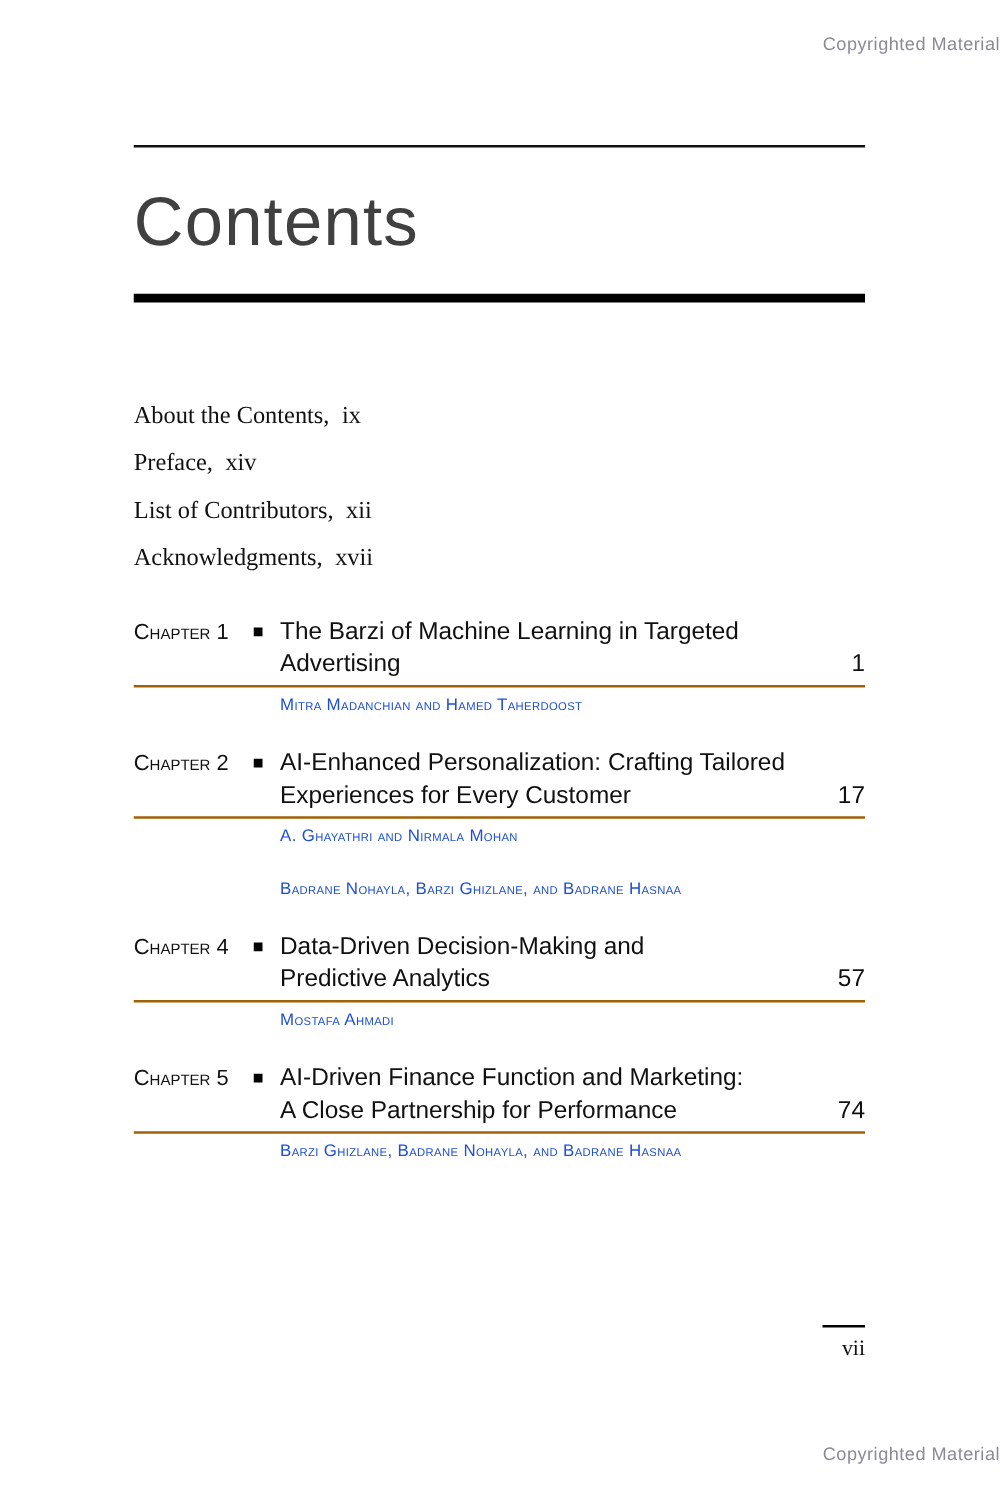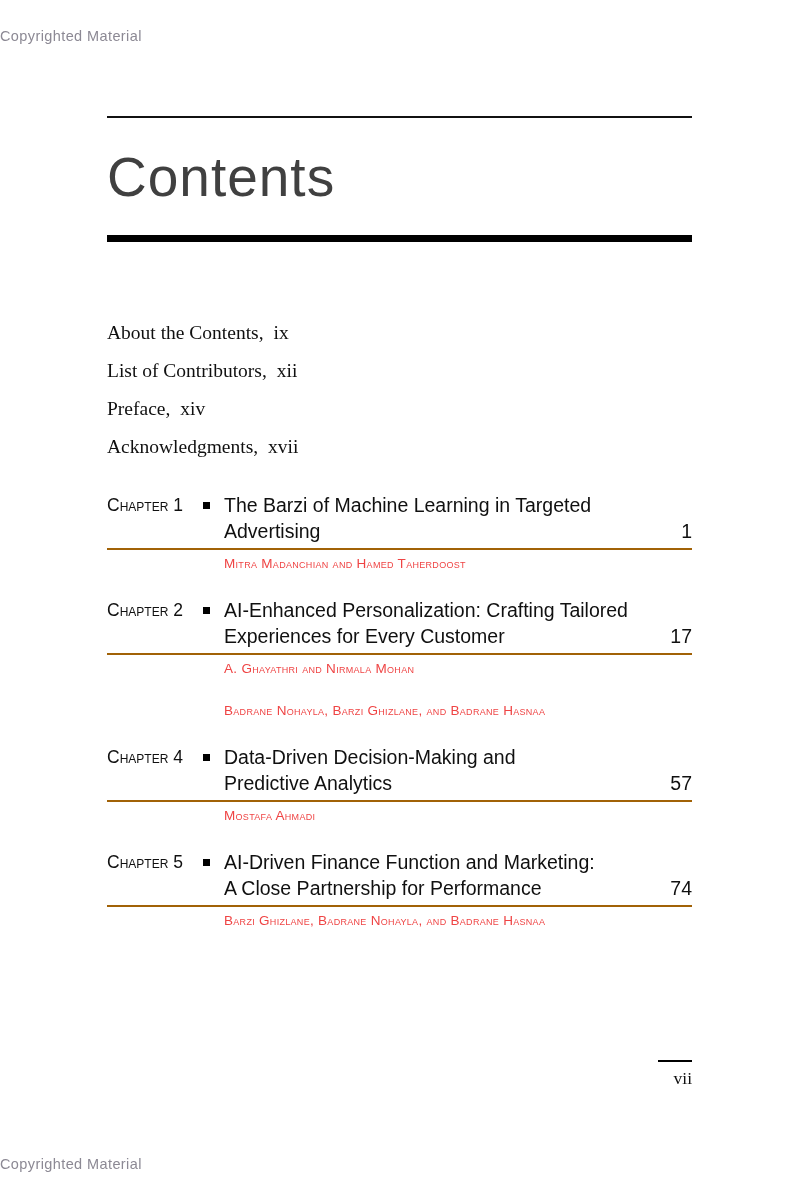--- a/index.html
+++ b/index.html
@@ -8,21 +8,21 @@
     width: 800px;
     height: 1200px;
     background: #ffffff;
     font-family: "Liberation Serif", serif;
     color: #111111;
     overflow: hidden;
   }
   .copyright {
     position: absolute;
     width: 100%;
-    text-align: left;
+    text-align: right;
     color: #8c8994;
     font-family: "Liberation Sans", sans-serif;
     font-size: 14.5px;
     letter-spacing: 0.4px;
   }
   .copyright.top { top: 28px; }
   .copyright.bottom { top: 1156px; }
 
   .content {
     position: absolute;
@@ -103,21 +103,21 @@
     font-size: 19.5px;
     line-height: 25.5px;
     color: #101010;
   }
   .ch-authors {
     margin: 6px 0 0 117px;
     font-family: "Liberation Sans", sans-serif;
     font-variant: small-caps;
     font-size: 13.5px;
     letter-spacing: 0.3px;
-    color: #ef4444;
+    color: #1d4ed8;
   }
 
   .folio-rule {
     position: absolute;
     right: 108px;
     top: 1060px;
     width: 34px;
     height: 2px;
     background: #000000;
   }
@@ -144,24 +144,24 @@
 
     <h1 class="contents-title">Contents</h1>
 
     <div class="rule-thick"></div>
 
     <ul class="front-matter">
       <li>
         <span>About the Contents,</span><span class="fm-page">ix</span>
       </li>
       <li>
+        <span>Preface,</span><span class="fm-page">xiv</span>
+      </li>
+      <li>
         <span>List of Contributors,</span><span class="fm-page">xii</span>
-      </li>
-      <li>
-        <span>Preface,</span><span class="fm-page">xiv</span>
       </li>
       <li>
         <span>Acknowledgments,</span><span class="fm-page">xvii</span>
       </li>
     </ul>
 
     <div class="chapters">
 
       <div class="chapter">
         <div class="chapter-row">

